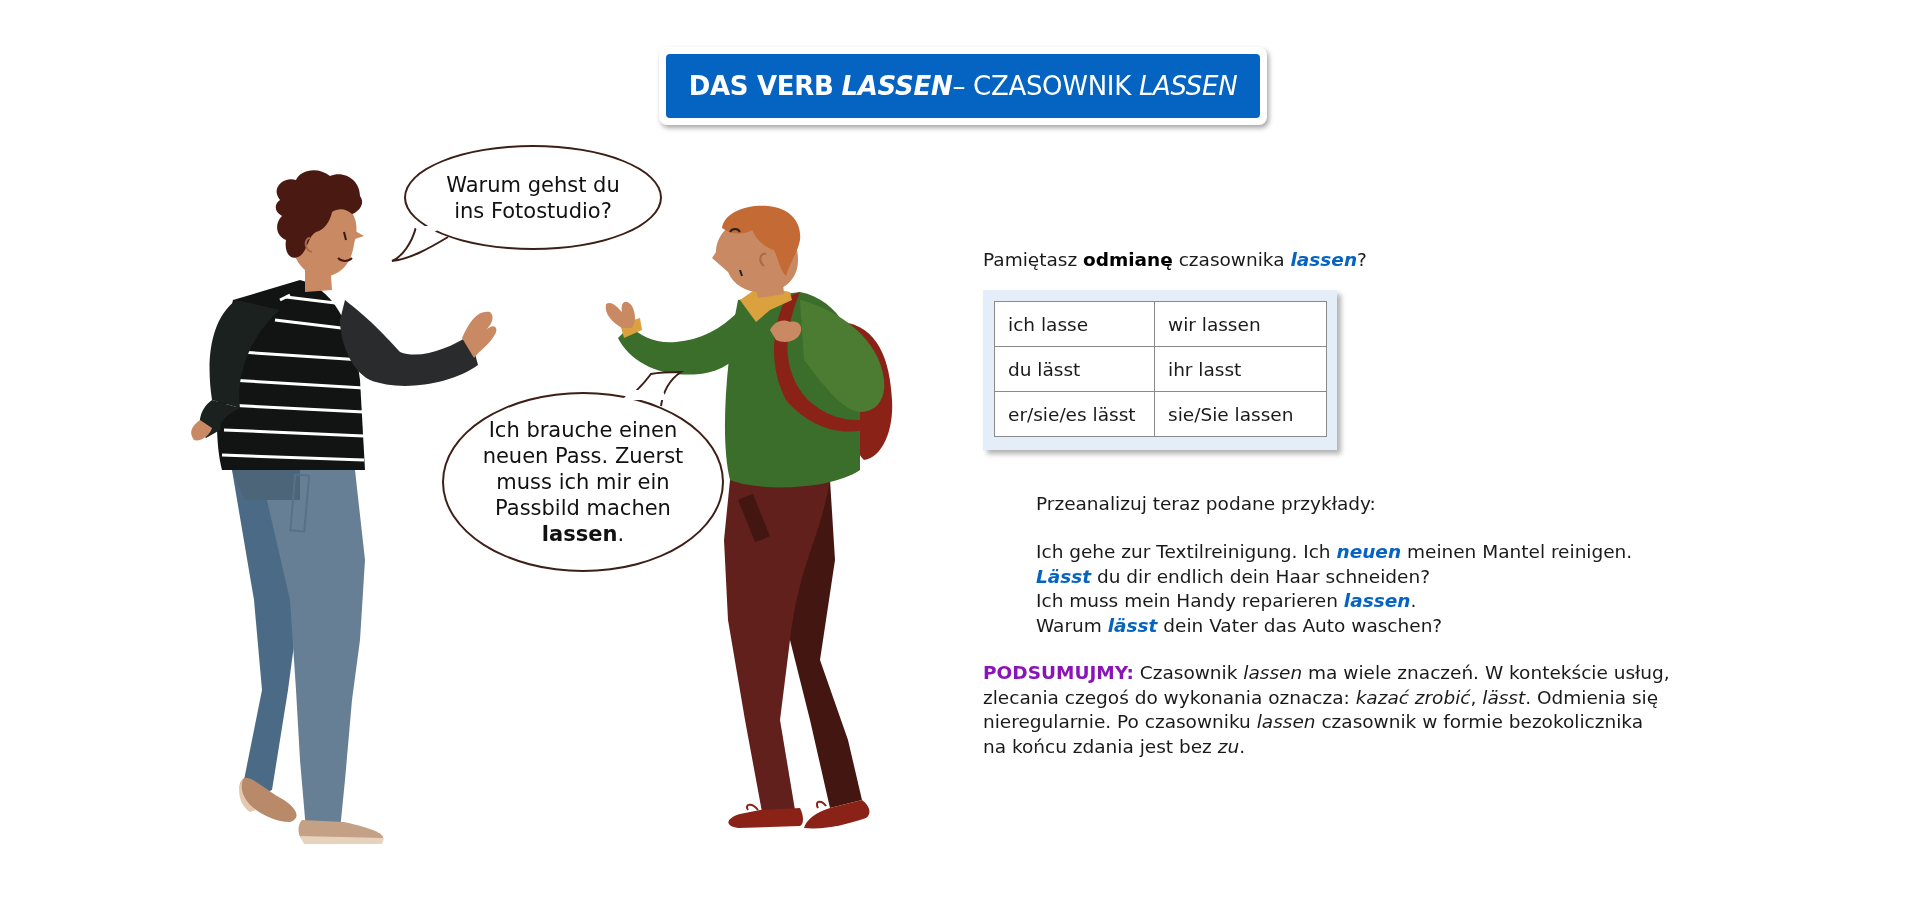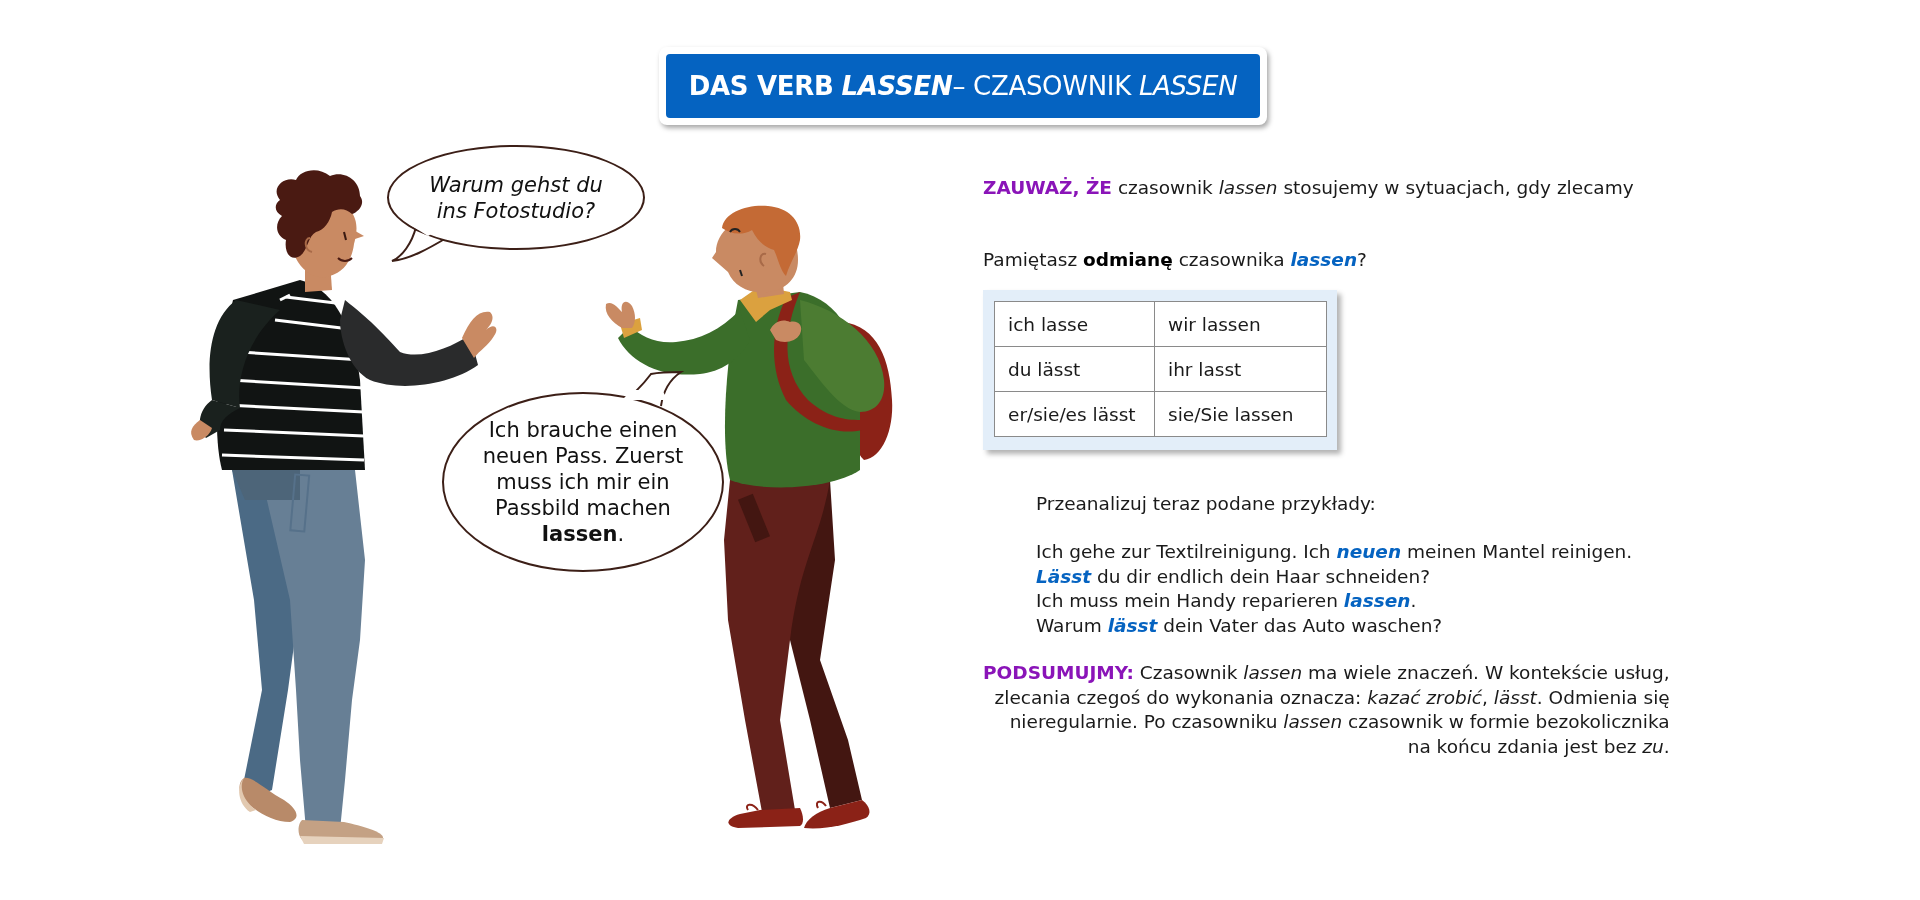--- a/index.html
+++ b/index.html
@@ -136,21 +136,21 @@
     <path d="M722 228 C724 212 748 204 768 206 C790 208 802 222 800 240 C798 252 790 262 786 276 C780 270 778 258 774 250 C766 248 758 242 752 230 C742 236 730 234 722 228 Z" fill="#c46a35"></path>
     <path d="M730 232 C732 228 738 228 740 232" stroke="#222" stroke-width="1.8" fill="none"></path>
     <path d="M740 270 L742 276" stroke="#222" stroke-width="2"></path>
     <path d="M766 254 C760 252 758 262 764 266" stroke="#a86a48" stroke-width="2" fill="none"></path>
   </g>
 </svg>
 
 <svg class="bubble-tail" style="left:388px;top:225px" width="70" height="45">
   <path d="M28 2 C24 18 14 32 4 36 C22 34 40 24 60 12" fill="#fff" stroke="#3c1f17" stroke-width="2"></path>
 </svg>
-<div class="bubble" style="left:387px;top:145px;width:254px;height:101px;font-style:italic;">
+<div class="bubble" style="left:404px;top:145px;width:254px;height:101px;">
   <div>
     <div>Warum gehst du</div>
     <div>ins Fotostudio?</div>
   </div>
 </div>
 <svg class="bubble-tail" style="left:408px;top:226px" width="40" height="20">
   <path d="M4 0 L36 0 L20 10 Z" fill="#fff"></path>
 </svg>
 
 <svg class="bubble-tail" style="left:615px;top:368px" width="70" height="40">
@@ -163,21 +163,20 @@
     <div>muss ich mir ein</div>
     <div>Passbild machen</div>
     <div><b>lassen</b><span>.</span></div>
   </div>
 </div>
 <svg class="bubble-tail" style="left:622px;top:390px" width="46" height="14">
   <path d="M0 10 L46 10 L40 0 L10 0 Z" fill="#fff"></path>
 </svg>
 
 <div class="text-col" style="top:176px;">
-  <div><span class="purple">ZAUWAŻ, ŻE</span><span> czasownik </span><span class="em">lassen</span><span> stosujemy w sytuacjach, gdy zlecamy</span></div>
 </div>
 
 <div class="text-col" style="top:248px;">
   <span>Pamiętasz </span><span class="strong">odmianę</span><span> czasownika </span><span class="blue-em">lassen</span><span>?</span>
 </div>
 
 <div class="conj-wrap">
   <table class="conj-table">
     <tbody>
         <tr>
@@ -197,18 +196,18 @@
 </div>
 
 <div class="text-col examples" style="top:492px;">Przeanalizuj teraz podane przykłady:</div>
 <div class="text-col examples" style="top:540px;">
   <div><span>Ich gehe zur Textilreinigung. Ich </span><span class="blue-em">neuen</span><span> meinen Mantel reinigen.</span></div>
   <div><span></span><span class="blue-em">Lässt</span><span> du dir endlich dein Haar schneiden?</span></div>
   <div><span>Ich muss mein Handy reparieren </span><span class="blue-em">lassen</span><span>.</span></div>
   <div><span>Warum </span><span class="blue-em">lässt</span><span> dein Vater das Auto waschen?</span></div>
 </div>
 
-<div class="text-col" style="top:661px;text-align:right;">
+<div class="text-col" style="top:661px;">
   <div><span class="purple">PODSUMUJMY:</span><span> Czasownik </span><span class="em">lassen</span><span> ma wiele znaczeń. W kontekście usług,</span></div>
   <div><span>zlecania czegoś do wykonania oznacza: </span><span class="em">kazać zrobić</span><span>, </span><span class="em">lässt</span><span>. Odmienia się</span></div>
   <div><span>nieregularnie. Po czasowniku </span><span class="em">lassen</span><span> czasownik w formie bezokolicznika</span></div>
   <div><span>na końcu zdania jest bez </span><span class="em">zu</span><span>.</span></div>
 </div>
 
 </body></html>

